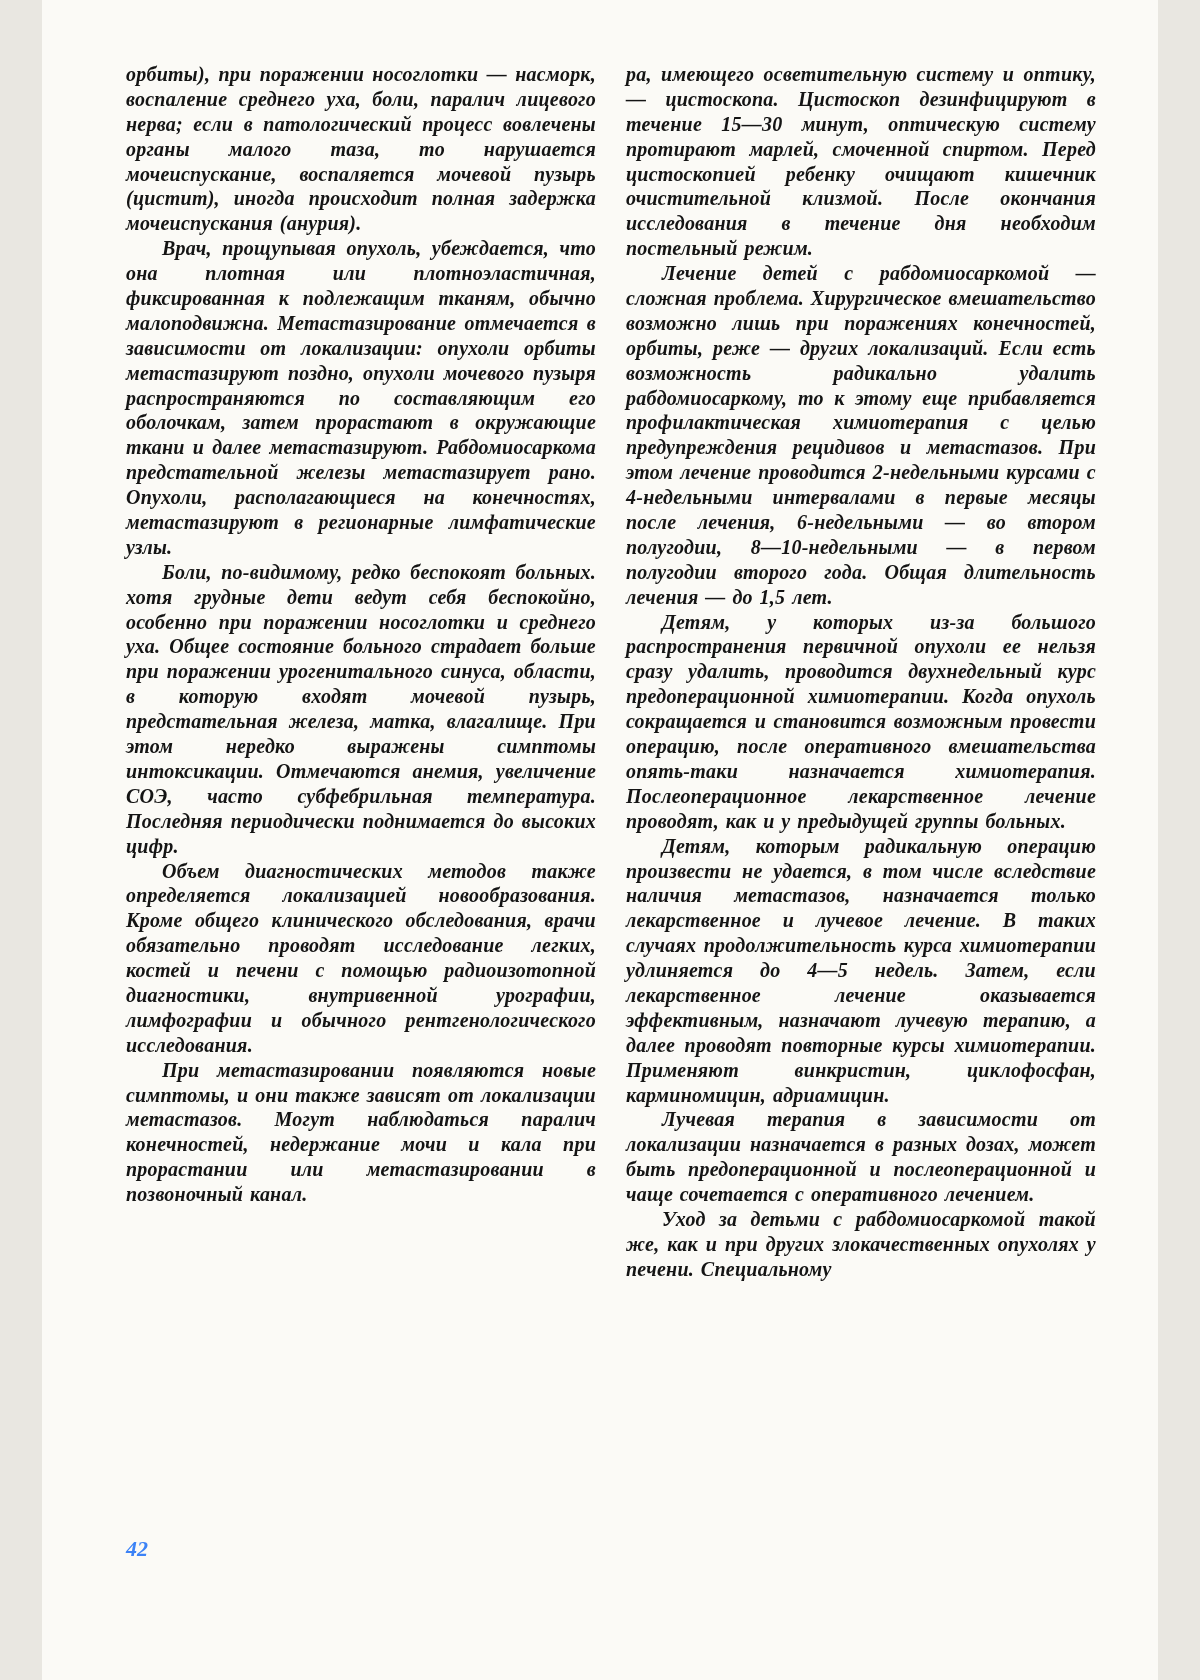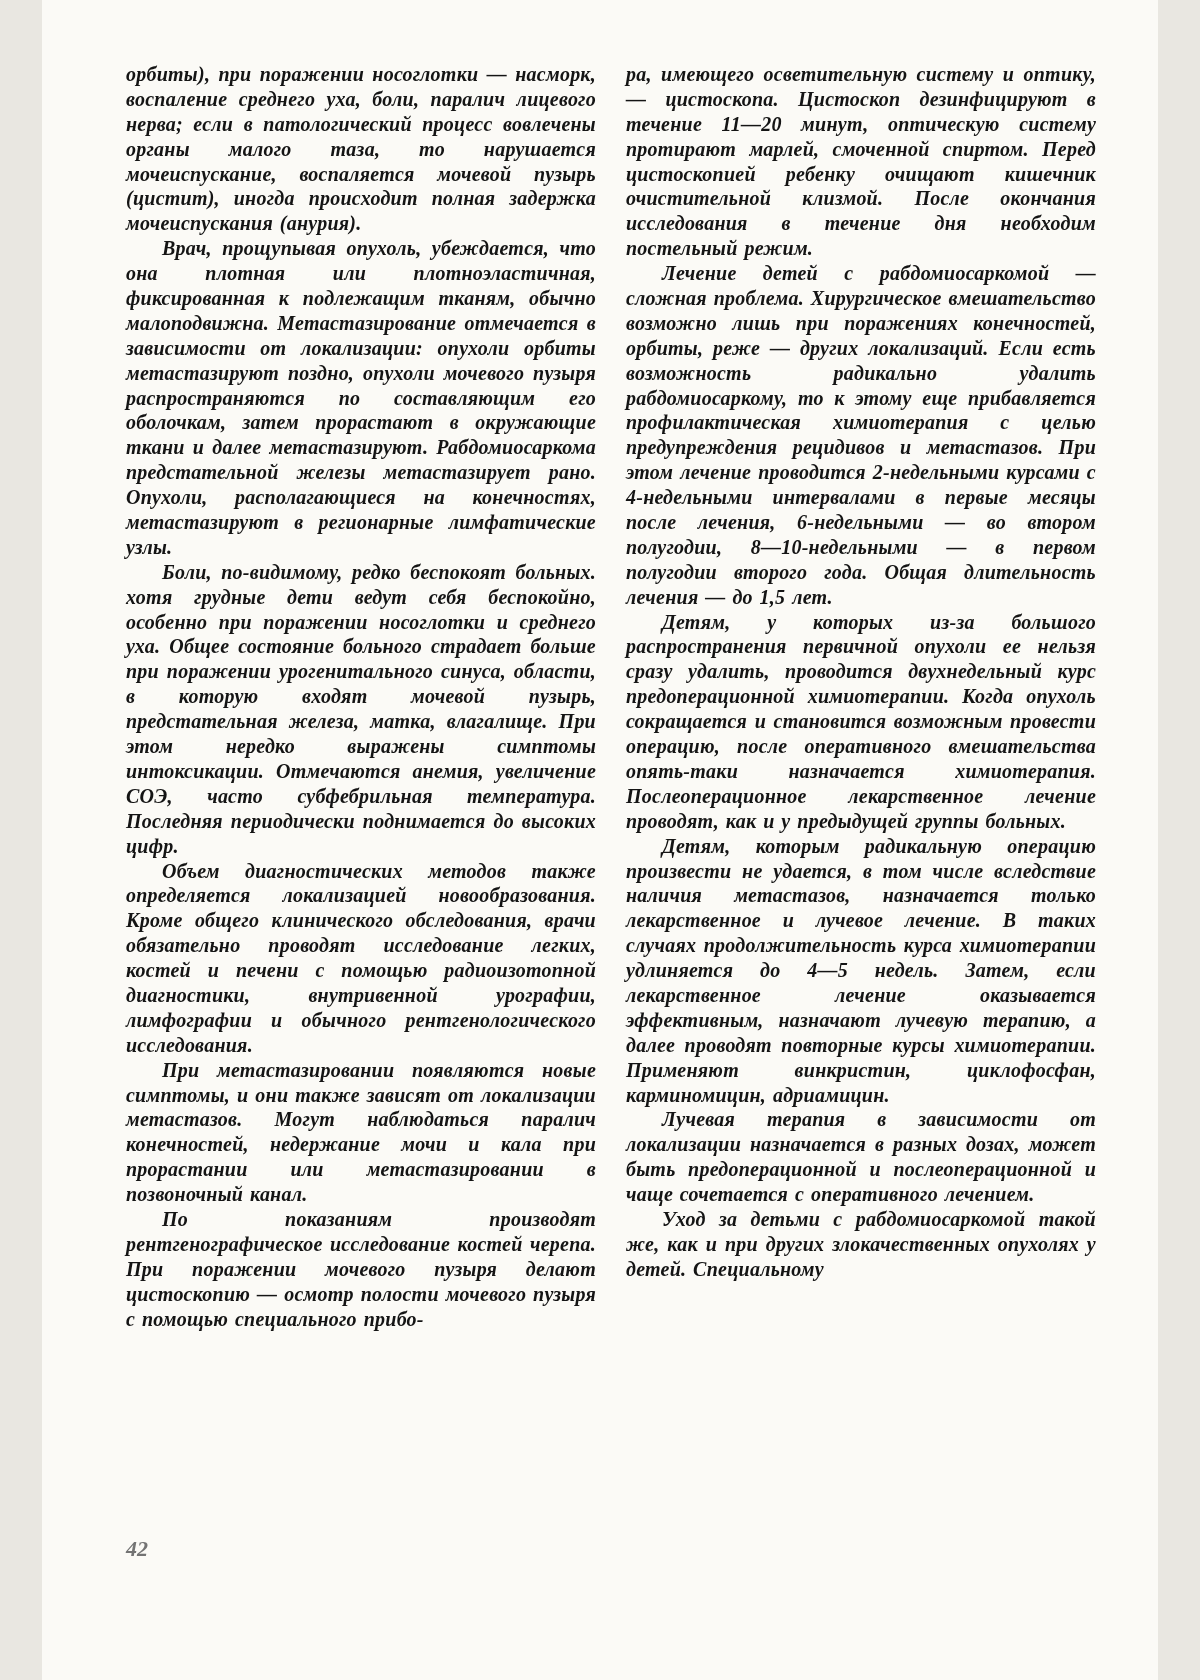--- a/index.html
+++ b/index.html
@@ -41,43 +41,42 @@
   }
   .col p.ind {
     text-indent: 36px;
   }
   .page-number {
     position: absolute;
     left: 84px;
     bottom: 118px;
     font-size: 22px;
     font-weight: 600;
-    color: #737373;
+    color: #3b82f6;
   }
 </style>
 </head>
 <body>
 
 <div class="page">
   <div class="columns">
 
     <div class="col">
       <p>орбиты), при поражении носоглотки — насморк, воспаление среднего уха, боли, паралич лицевого нерва; если в патологический процесс вовлечены органы малого таза, то нарушается мочеиспускание, воспаляется мочевой пузырь (цистит), иногда происходит полная задержка мочеиспускания (анурия).</p>
       <p class="ind">Врач, прощупывая опухоль, убеждается, что она плотная или плотноэластичная, фиксированная к подлежащим тканям, обычно малоподвижна. Метастазирование отмечается в зависимости от локализации: опухоли орбиты метастазируют поздно, опухоли мочевого пузыря распространяются по составляющим его оболочкам, затем прорастают в окружающие ткани и далее метастазируют. Рабдомиосаркома предстательной железы метастазирует рано. Опухоли, располагающиеся на конечностях, метастазируют в регионарные лимфатические узлы.</p>
       <p class="ind">Боли, по-видимому, редко беспокоят больных. хотя грудные дети ведут себя беспокойно, особенно при поражении носоглотки и среднего уха. Общее состояние больного страдает больше при поражении урогенитального синуса, области, в которую входят мочевой пузырь, предстательная железа, матка, влагалище. При этом нередко выражены симптомы интоксикации. Отмечаются анемия, увеличение СОЭ, часто субфебрильная температура. Последняя периодически поднимается до высоких цифр.</p>
       <p class="ind">Объем диагностических методов также определяется локализацией новообразования. Кроме общего клинического обследования, врачи обязательно проводят исследование легких, костей и печени с помощью радиоизотопной диагностики, внутривенной урографии, лимфографии и обычного рентгенологического исследования.</p>
       <p class="ind">При метастазировании появляются новые симптомы, и они также зависят от локализации метастазов. Могут наблюдаться паралич конечностей, недержание мочи и кала при прорастании или метастазировании в позвоночный канал.</p>
-      <p class="ind">По показаниям производят рентгенографическое исследование костей черепа. При поражении мочевого пузыря делают цистоскопию — осмотр полости мочевого пузыря с помощью специального прибо-</p>
     </div>
 
     <div class="col">
-      <p>ра, имеющего осветительную систему и оптику,— цистоскопа. Цистоскоп дезинфицируют в течение 11—20 минут, оптическую систему протирают марлей, смоченной спиртом. Перед цистоскопией ребенку очищают кишечник очистительной клизмой. После окончания исследования в течение дня необходим постельный режим.</p>
+      <p>ра, имеющего осветительную систему и оптику,— цистоскопа. Цистоскоп дезинфицируют в течение 15—30 минут, оптическую систему протирают марлей, смоченной спиртом. Перед цистоскопией ребенку очищают кишечник очистительной клизмой. После окончания исследования в течение дня необходим постельный режим.</p>
       <p class="ind">Лечение детей с рабдомиосаркомой — сложная проблема. Хирургическое вмешательство возможно лишь при поражениях конечностей, орбиты, реже — других локализаций. Если есть возможность радикально удалить рабдомиосаркому, то к этому еще прибавляется профилактическая химиотерапия с целью предупреждения рецидивов и метастазов. При этом лечение проводится 2-недельными курсами с 4-недельными интервалами в первые месяцы после лечения, 6-недельными — во втором полугодии, 8—10-недельными — в первом полугодии второго года. Общая длительность лечения — до 1,5 лет.</p>
       <p class="ind">Детям, у которых из-за большого распространения первичной опухоли ее нельзя сразу удалить, проводится двухнедельный курс предоперационной химиотерапии. Когда опухоль сокращается и становится возможным провести операцию, после оперативного вмешательства опять-таки назначается химиотерапия. Послеоперационное лекарственное лечение проводят, как и у предыдущей группы больных.</p>
       <p class="ind">Детям, которым радикальную операцию произвести не удается, в том числе вследствие наличия метастазов, назначается только лекарственное и лучевое лечение. В таких случаях продолжительность курса химиотерапии удлиняется до 4—5 недель. Затем, если лекарственное лечение оказывается эффективным, назначают лучевую терапию, а далее проводят повторные курсы химиотерапии. Применяют винкристин, циклофосфан, карминомицин, адриамицин.</p>
       <p class="ind">Лучевая терапия в зависимости от локализации назначается в разных дозах, может быть предоперационной и послеоперационной и чаще сочетается с оперативного лечением.</p>
-      <p class="ind">Уход за детьми с рабдомиосаркомой такой же, как и при других злокачественных опухолях у детей. Специальному</p>
+      <p class="ind">Уход за детьми с рабдомиосаркомой такой же, как и при других злокачественных опухолях у печени. Специальному</p>
     </div>
 
   </div>
 
   <div class="page-number">42</div>
 </div>
 
 </body></html>

